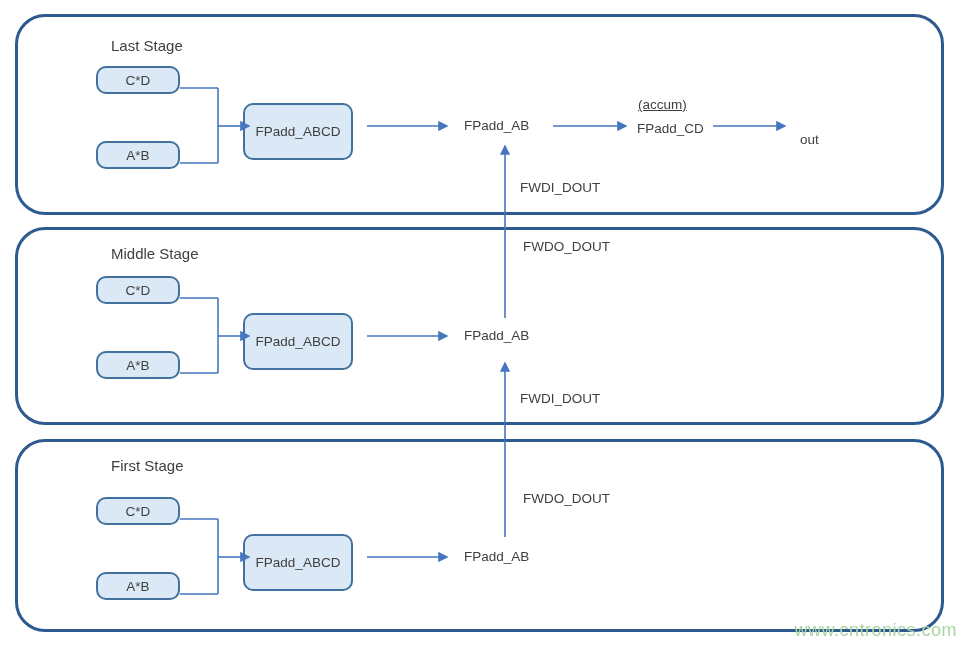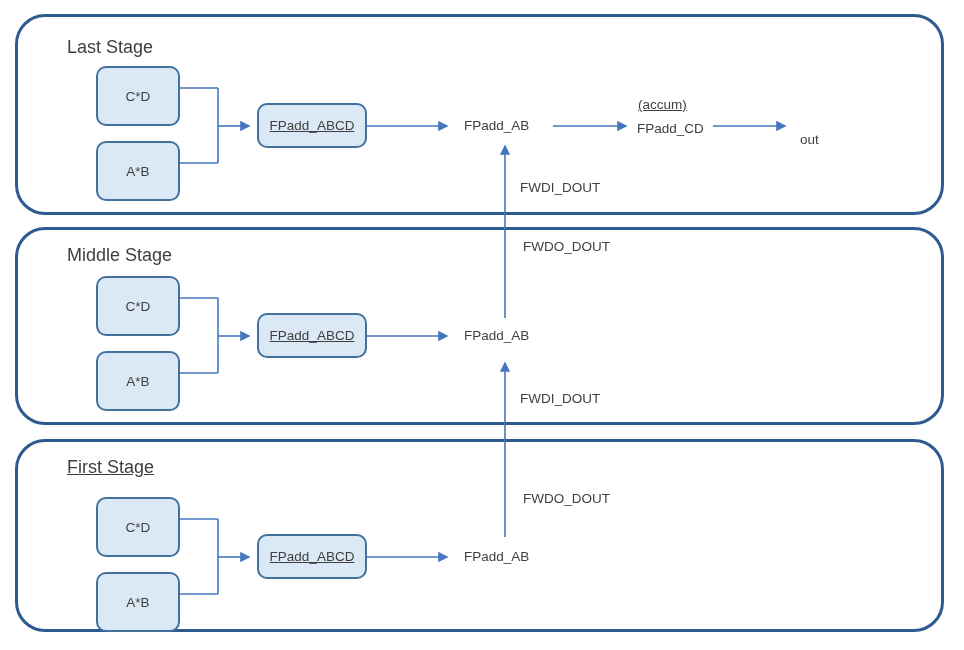--- a/index.html
+++ b/index.html
@@ -25,44 +25,45 @@
     border-radius: 30px;
     background: transparent;
     box-sizing: border-box;
   }
   .stage.s0 { top: 14px;  height: 201px; }
   .stage.s1 { top: 227px; height: 198px; }
   .stage.s2 { top: 439px; height: 193px; }
 
   .stage-label {
     position: absolute;
-    font-size: 18px;
+    font-size: 15px;
     color: #3f3f3f;
     white-space: nowrap;
+    margin-left: 44px;
   }
   .stage-label.l0 { left: 67px; top: 37px; }
   .stage-label.l1 { left: 67px; top: 245px; text-align: center; }
-  .stage-label.l2 { left: 67px; top: 457px; text-decoration: underline; }
+  .stage-label.l2 { left: 67px; top: 457px; }
 
   
   .node {
     position: absolute;
     box-sizing: border-box;
     background: #dbe9f6;
     border: 2px solid #41719c;
     border-radius: 10px;
     display: flex;
     align-items: center;
     justify-content: center;
     font-size: 13.5px;
     color: #3f3f3f;
     white-space: nowrap;
   }
-  .node.small { left: 96px; width: 84px; height: 60px; }
-  .node.adder { left: 257px; width: 110px; height: 45px; text-decoration: underline; }
+  .node.small { left: 96px; width: 84px; height: 28px; }
+  .node.adder { left: 243px; width: 110px; height: 57px; }
 
   .cd0 { top: 66px; }  .ab0 { top: 141px; } .ad0 { top: 103px; }
   .cd1 { top: 276px; } .ab1 { top: 351px; } .ad1 { top: 313px; }
   .cd2 { top: 497px; } .ab2 { top: 572px; } .ad2 { top: 534px; }
 
   
   .t {
     position: absolute;
     font-size: 13.5px;
     color: #3f3f3f;
@@ -177,14 +178,15 @@
 
   <div class="t accum">(accum)</div>
   <div class="t fpaddcd">FPadd_CD</div>
   <div class="t outlbl">out</div>
 
   <div class="t fwdi0">FWDI_DOUT</div>
   <div class="t fwdo0">FWDO_DOUT</div>
   <div class="t fwdi1">FWDI_DOUT</div>
   <div class="t fwdo1">FWDO_DOUT</div>
 
+  <div class="watermark">www.cntronics.com</div>
 
 </div>
 
 </body></html>

